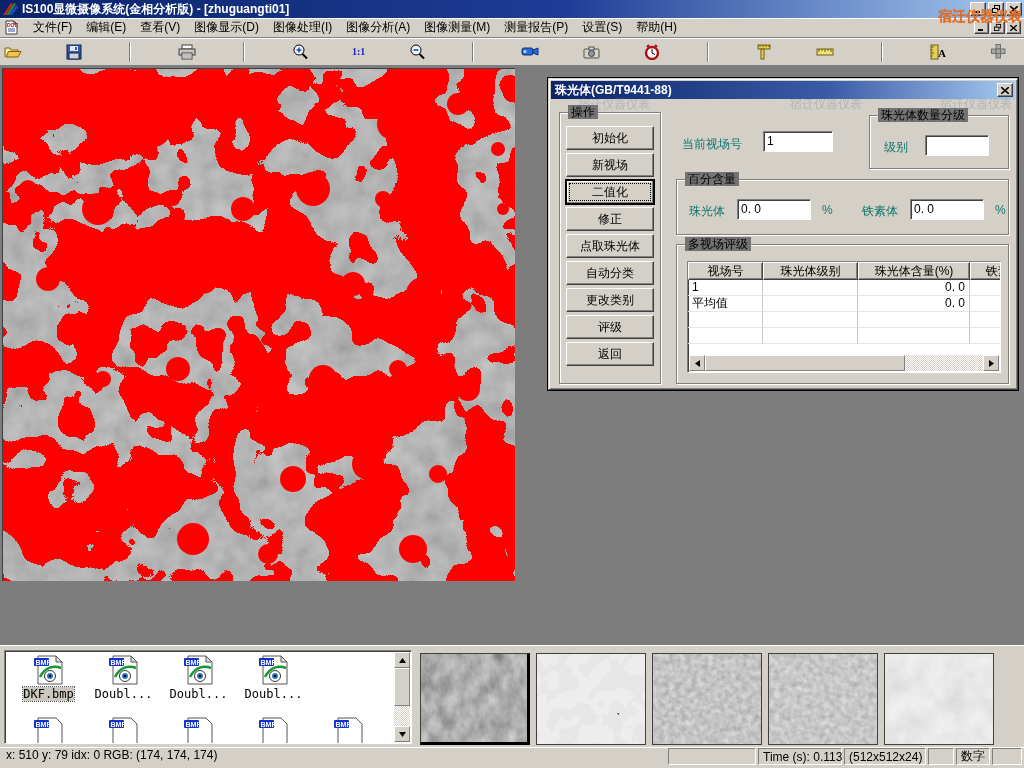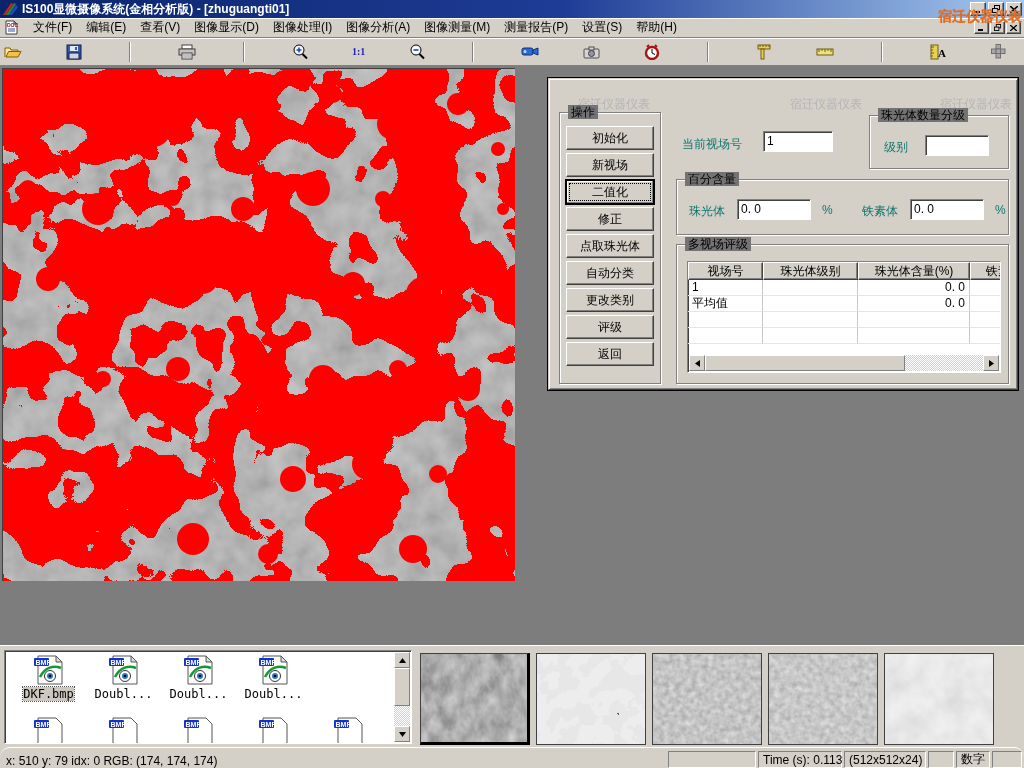--- a/index.html
+++ b/index.html
@@ -79,21 +79,21 @@
   .filelabel { margin-top:2px; font-family:"DejaVu Sans Mono",monospace; font-size:12px; white-space:nowrap; }
   .filelabel.sel { background:#ccc8c0; outline:1px dotted #555; }
   .vscroll { position:absolute; right:1px; top:1px; bottom:1px; width:16px; display:flex; flex-direction:column; }
   .vthumb { position:absolute; left:0; right:0; top:0; height:38px; }
   .thumbs { position:absolute; left:420px; top:7px; display:flex; gap:6px; }
   .thumb { width:110px; height:92px; border:1px solid #404040; background:#999; }
   .thumb.first { border-right:3px solid #000; border-bottom:3px solid #000; }
 
   
   .statusbar { position:absolute; left:0; top:747px; width:1024px; height:21px; background:#d4d0c8; border-top:1px solid #fff;
-    display:flex; align-items:flex-end; padding:0 2px; gap:2px;border-radius:10px; }
+    display:flex; align-items:flex-start; padding:0 2px; gap:2px; }
   .status-text { flex:1; padding-left:4px; color:#000; }
   .spanel { height:17px; border:1px solid; border-color:#808080 #fff #fff #808080; display:flex; align-items:center; padding:0 4px; white-space:nowrap; }
 
   .watermark-orange { position:absolute; right:2px; top:8px; color:#e06a20; font-size:14px; font-weight:bold; z-index:50; pointer-events:none; text-shadow:0 0 1px rgba(224,106,32,.6); }
   .ghostmark { position:absolute; color:rgba(125,135,155,.38); font-size:12px; z-index:40; pointer-events:none; }
 </style>
 </head>
 <body>
 
 <div class="titlebar">
@@ -388,20 +388,28 @@
           <circle cx="265" cy="485" r="10" fill="#ff0000"></circle>
           <circle cx="340" cy="470" r="8" fill="#ff0000"></circle>
           <circle cx="410" cy="480" r="14" fill="#ff0000"></circle>
           <circle cx="480" cy="470" r="10" fill="#ff0000"></circle>
         </g>
     </svg>
   </div>
 </div>
 
 <div class="dialog">
+  <div class="dialog-titlebar">
+    <span>珠光体(GB/T9441-88)</span>
+    <div class="dialog-close raised">
+        <svg width="8" height="7" viewBox="0 0 8 7">
+          <path d="M0 0 L8 7 M8 0 L0 7" stroke="#000" stroke-width="1.6"></path>
+        </svg>
+      </div>
+  </div>
 
   <div class="groupbox" style="left:10px; top:33px; width:102px; height:272px;">
     <span class="legend">操作</span>
   </div>
   <div class="ops-buttons">
     <div class="opbtn raised">初始化</div>
     <div class="opbtn raised">新视场</div>
     <div class="opbtn raised default">二值化</div>
     <div class="opbtn raised">修正</div>
     <div class="opbtn raised">点取珠光体</div>

